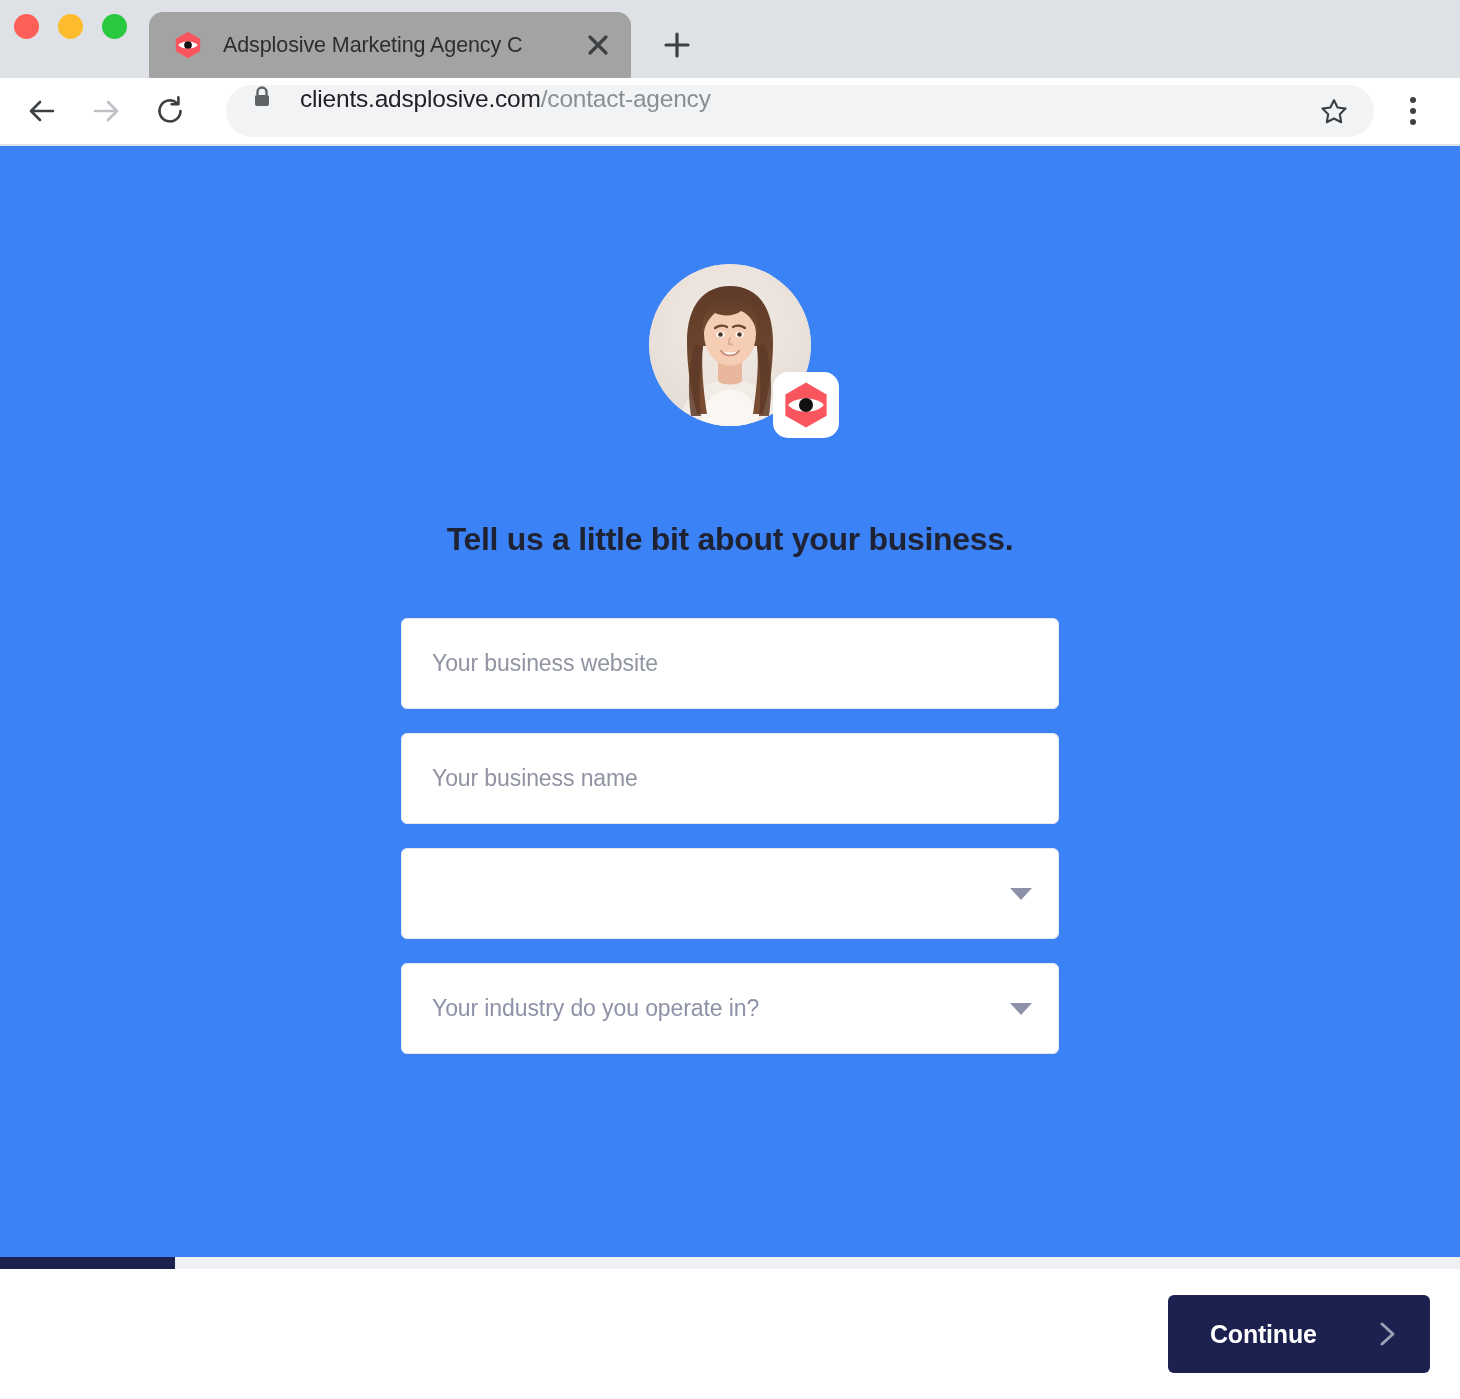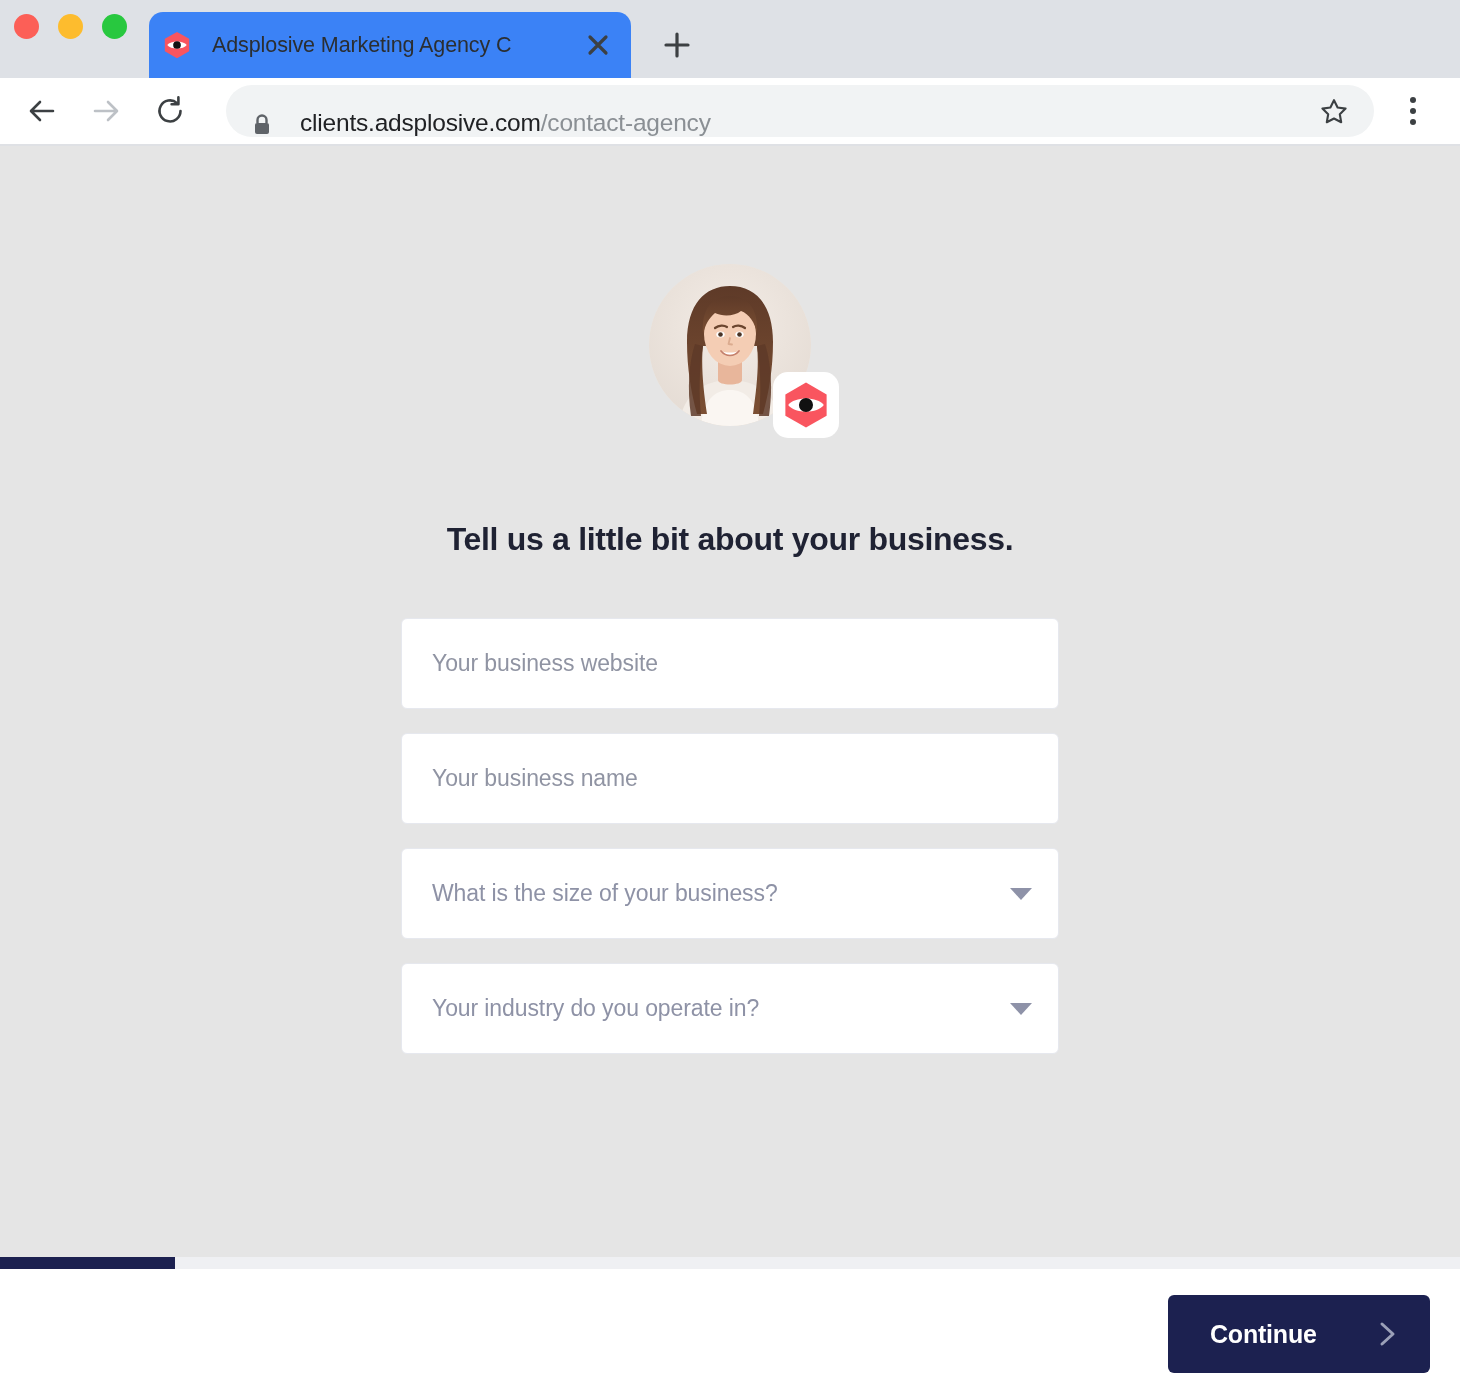--- a/index.html
+++ b/index.html
@@ -40,25 +40,25 @@
     padding-bottom: 26px;
   }
   .light { width: 25px; height: 25px; border-radius: 50%; }
   .light.red    { background: #fc5f57; }
   .light.yellow { background: #fdbc2e; }
   .light.green  { background: #28c83f; }
 
   .tab {
     height: 66px;
     width: 482px;
-    background: #3b82f6;
+    background: #a3a3a3;
     border-radius: 14px 14px 0 0;
     display: flex;
     align-items: center;
-    padding: 0 0 0 13px;
+    padding: 0 0 0 24px;
     position: relative;
   }
 
   .tab-favicon {
     width: 30px; height: 30px;
     flex: 0 0 30px;
     margin-right: 20px;
     display: block;
   }
 
@@ -105,21 +105,21 @@
     margin-right: 12px;
   }
   .nav-btn.gap { margin-right: 20px; }
 
   .omnibox {
     flex: 1;
     height: 52px;
     background: #f1f3f4;
     border-radius: 26px;
     display: flex;
-    align-items: flex-end;
+    align-items: flex-start;
     padding: 0 14px 0 26px;
     margin-left: 10px;
   }
   .lock-icon { flex: 0 0 20px; margin-right: 28px; display:block; }
   .url { font-size: 24.5px; letter-spacing: -0.2px; white-space: nowrap; overflow: hidden; }
   .url .host { color: #202124; }
   .url .path { color: #8a8f94; }
   .star-btn {
     margin-left: auto;
     width: 52px; height: 52px;
@@ -131,21 +131,21 @@
     display: flex; align-items: center; justify-content: center;
     flex: 0 0 50px;
     margin-left: 14px;
   }
   .dot3 { display: flex; flex-direction: column; gap: 5px; align-items: center; }
   .dot3 i { width: 6px; height: 6px; border-radius: 50%; background: #3c4043; display: block; }
 
   
   .page {
     flex: 1;
-    background: #e5e5e5;
+    background: #3b82f6;
     position: relative;
     display: flex;
     flex-direction: column;
     align-items: center;
     overflow: hidden;
   }
 
   .avatar-wrap {
     position: relative;
     width: 162px;
@@ -396,21 +396,20 @@
 
       <div class="field">
         <span class="ph">Your business website</span>
       </div>
 
       <div class="field">
         <span class="ph">Your business name</span>
       </div>
 
       <div class="field select">
-        <span class="ph">What is the size of your business?</span>
         <span class="caret"></span>
       </div>
 
       <div class="field select">
         <span class="ph">Your industry do you operate in?</span>
         <span class="caret"></span>
       </div>
     </div>
 
     <div class="progress-track">

